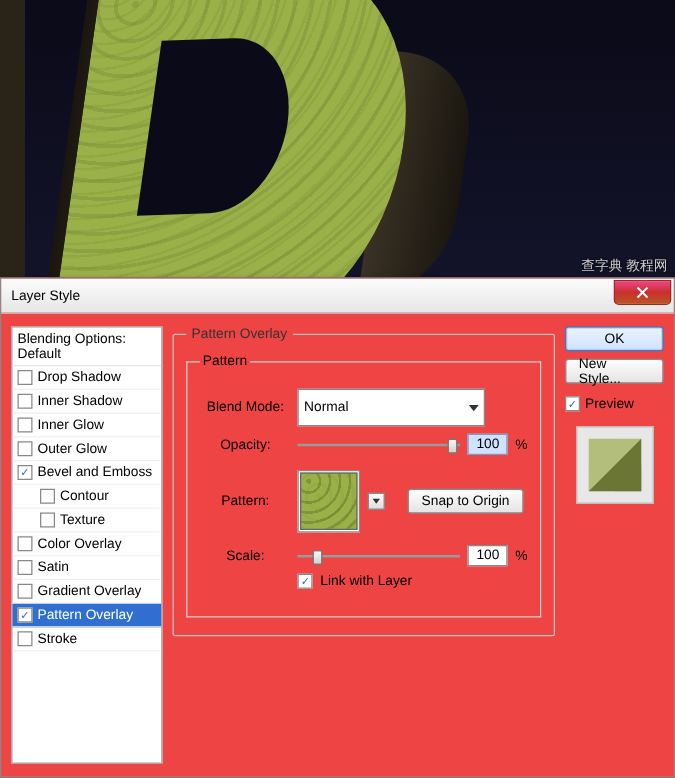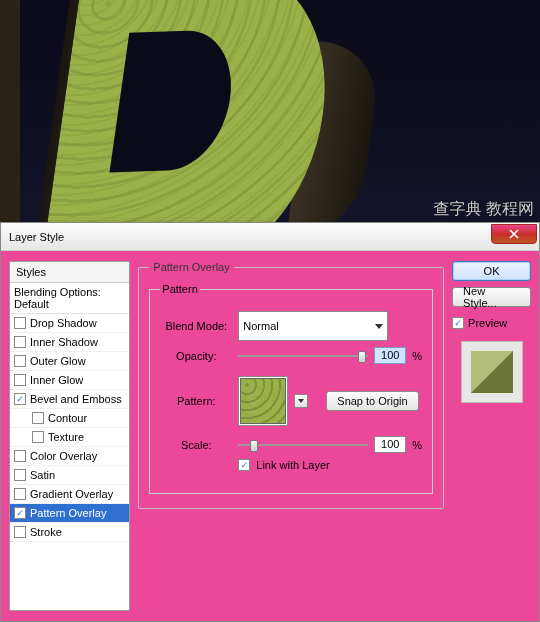--- a/index.html
+++ b/index.html
@@ -8,23 +8,23 @@
   .letter { position: absolute; }
   .d-face { position:absolute; left:62px; top:-30px; width:260px; height:300px; background:#9ab14a; border-radius:0 150px 150px 0 / 0 200px 200px 0; transform: skewX(-10deg) rotate(-2deg);
     background-image: repeating-radial-gradient(circle at 10px 10px, rgba(120,140,40,.25) 0 2px, transparent 2px 10px), repeating-radial-gradient(circle at 30px 30px, rgba(60,70,20,.15) 0 3px, transparent 3px 14px);
   }
   .d-face::before{ content:""; position:absolute; left:55px; top:60px; width:110px; height:140px; background:#0a0a18; border-radius:0 90px 90px 0 / 0 120px 120px 0; }
   .d-side { position:absolute; left:50px; top:-20px; width:60px; height:320px; background:linear-gradient(90deg,#1a160f,#3a3225); transform:skewX(-10deg) rotate(-2deg); }
   .d-side2 { position:absolute; left:300px; top:40px; width:70px; height:200px; background:linear-gradient(90deg,#3a3225,#1a160f); border-radius:0 80px 80px 0; transform:skewX(-10deg) rotate(-2deg); }
   .r-shape { position:absolute; right:-20px; top:-20px; width:180px; height:300px; }
   .r-side{ position:absolute; left:0; top:0; width:180px; height:260px; background:#2a2318; border-radius:80px 0 0 0; }
   .r-side::before{ content:""; position:absolute; left:50px; top:70px; width:60px; height:70px; background:#0a0a18; border-radius:30px; }
-  .watermark { position:absolute; right:6px; bottom:2px; color:#ccc; font-size:16px; text-shadow:0 0 2px #000; }
-
-  .dialog { position:absolute; left:0; top:222px; width:540px; height:400px; background:#ec4899; border:1px solid #888; box-shadow: 2px 2px 6px rgba(0,0,0,.3); }
+  .watermark { position:absolute; right:6px; bottom:2px; color:#ccc; font-size:11px; text-shadow:0 0 2px #000; }
+
+  .dialog { position:absolute; left:0; top:222px; width:540px; height:400px; background:#ef4444; border:1px solid #888; box-shadow: 2px 2px 6px rgba(0,0,0,.3); }
   .titlebar { height:28px; background: linear-gradient(180deg,#fcfcfc,#e6e6e6); border-bottom:1px solid #ccc; display:flex; align-items:center; padding:0 0 0 8px; }
   .title { flex:1; }
   .closebtn { width:46px; height:20px; background:linear-gradient(180deg,#e48 0%, #c9302c 50%, #b52 100%); border-radius:0 0 4px 4px; margin-right:2px; margin-top:-6px; display:flex; align-items:center; justify-content:center; color:#fff; font-weight:bold; border:1px solid #a02820; }
   .closebtn svg { width:10px; height:10px; }
   .body { display:flex; padding:10px 8px; gap:8px; height:calc(100% - 28px); }
   .styles-list { width:132px; border:1px solid #9a9a9a; background:#fff; display:flex; flex-direction:column; }
   .sl-head { padding:4px 6px; background:#f4f4f4; border-bottom:1px solid #ccc; }
   .sl-blend { padding:3px 4px; border-bottom:1px solid #e4e4e4; }
   .sl-item { display:flex; align-items:center; gap:4px; padding:3px 4px; border-bottom:1px solid #f0f0f0; }
   .sl-item.indent { padding-left:22px; }
@@ -80,38 +80,37 @@
   <div class="titlebar">
     <span class="title">Layer Style</span>
     <div class="closebtn">
       <svg viewBox="0 0 10 10">
           <path d="M1 1 L9 9 M9 1 L1 9" stroke="#fff" stroke-width="1.6"></path>
         </svg>
     </div>
   </div>
   <div class="body">
     <div class="styles-list">
-      <div class="sl-head">Styles</div>
       <div class="sl-blend">Blending Options: Default</div>
       <div id="style-items">
           <div class="sl-item">
             <span class="chk"></span>
             <span>Drop Shadow</span>
           </div>
           <div class="sl-item">
             <span class="chk"></span>
             <span>Inner Shadow</span>
           </div>
           <div class="sl-item">
             <span class="chk"></span>
+            <span>Inner Glow</span>
+          </div>
+          <div class="sl-item">
+            <span class="chk"></span>
             <span>Outer Glow</span>
-          </div>
-          <div class="sl-item">
-            <span class="chk"></span>
-            <span>Inner Glow</span>
           </div>
           <div class="sl-item">
             <span class="chk checked"></span>
             <span>Bevel and Emboss</span>
           </div>
           <div class="sl-item indent">
             <span class="chk"></span>
             <span>Contour</span>
           </div>
           <div class="sl-item indent">

